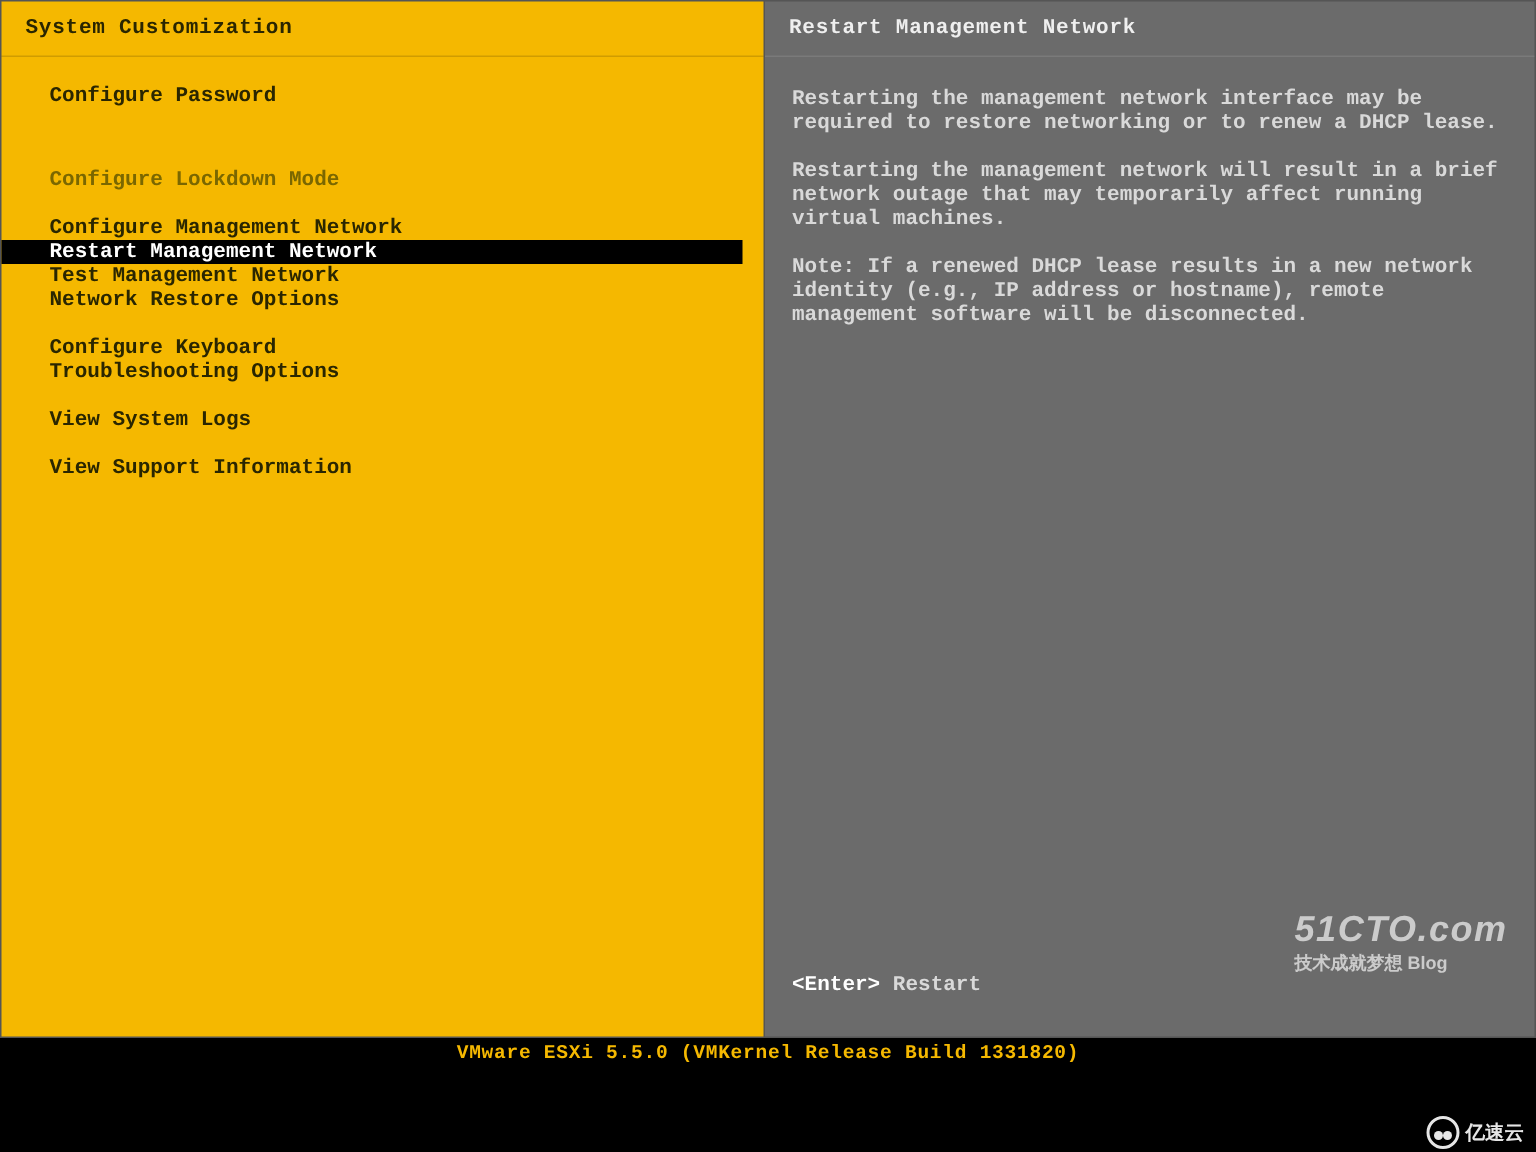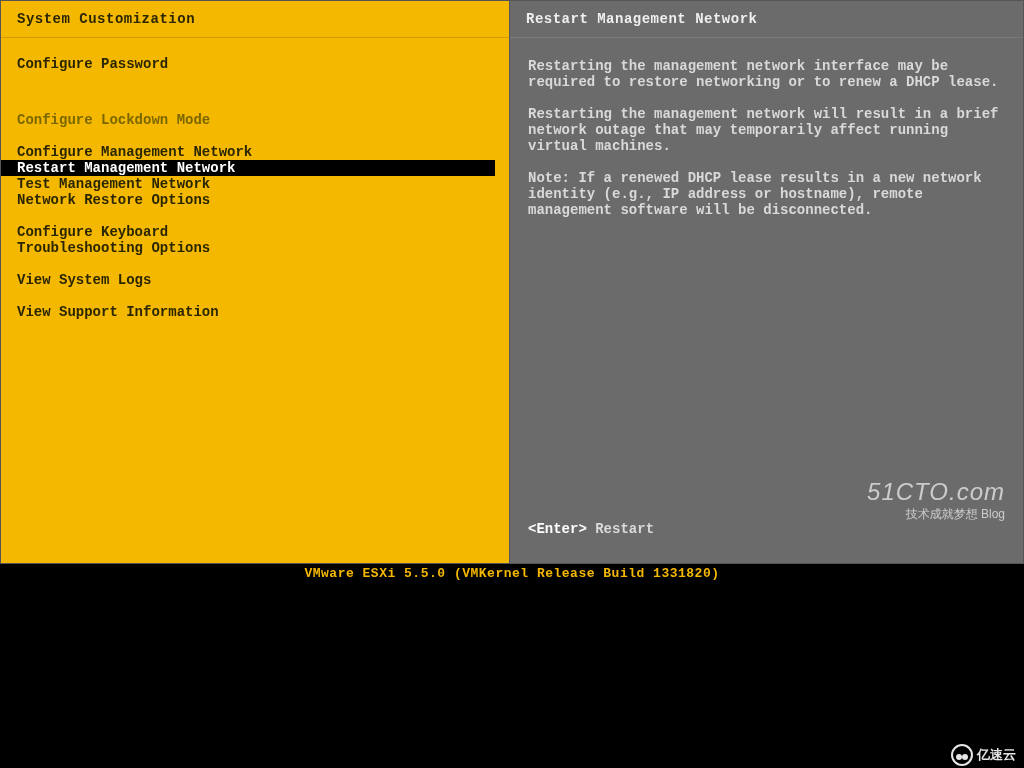--- a/index.html
+++ b/index.html
@@ -14,21 +14,21 @@
     }
     .console {
       width: 1024px;
       height: 768px;
       position: relative;
       background: #000;
     }
     .main-area {
       display: flex;
       width: 100%;
-      height: 564px;
+      height: 692px;
     }
     .left-panel {
       width: 510px;
       background: #f5b800;
       border: 1px solid #555;
       display: flex;
       flex-direction: column;
     }
     .right-panel {
       flex: 1;
@@ -52,21 +52,21 @@
       color: #efefef;
       border-bottom: 1px solid rgba(255,255,255,0.1);
     }
     .menu-list {
       padding: 18px 0;
     }
     .menu-group {
       margin-bottom: 16px;
     }
     .menu-item {
-      padding: 0 16px;
+      padding: 0 32px;
       line-height: 16px;
       font-weight: bold;
       color: #2a2600;
       white-space: pre;
       cursor: pointer;
     }
     .menu-item.dimmed {
       color: #7a6700;
       margin-top: 40px;
     }
@@ -103,22 +103,21 @@
       font-weight: bold;
       font-size: 13px;
       letter-spacing: 0.5px;
     }
     .watermark-1 {
       position: absolute;
       right: 18px;
       bottom: 40px;
       color: rgba(255,255,255,0.65);
       font-family: Arial, sans-serif;
-      font-weight: normal;
-      text-align: right;
+      font-weight: bold;
       pointer-events: none;
     }
     .watermark-1 .big { font-size: 24px; font-style: italic; letter-spacing: 1px; }
     .watermark-1 .small { font-size: 12px; }
     .watermark-2 {
       position: absolute;
       right: 8px;
       bottom: 2px;
       display: flex;
       align-items: center;

